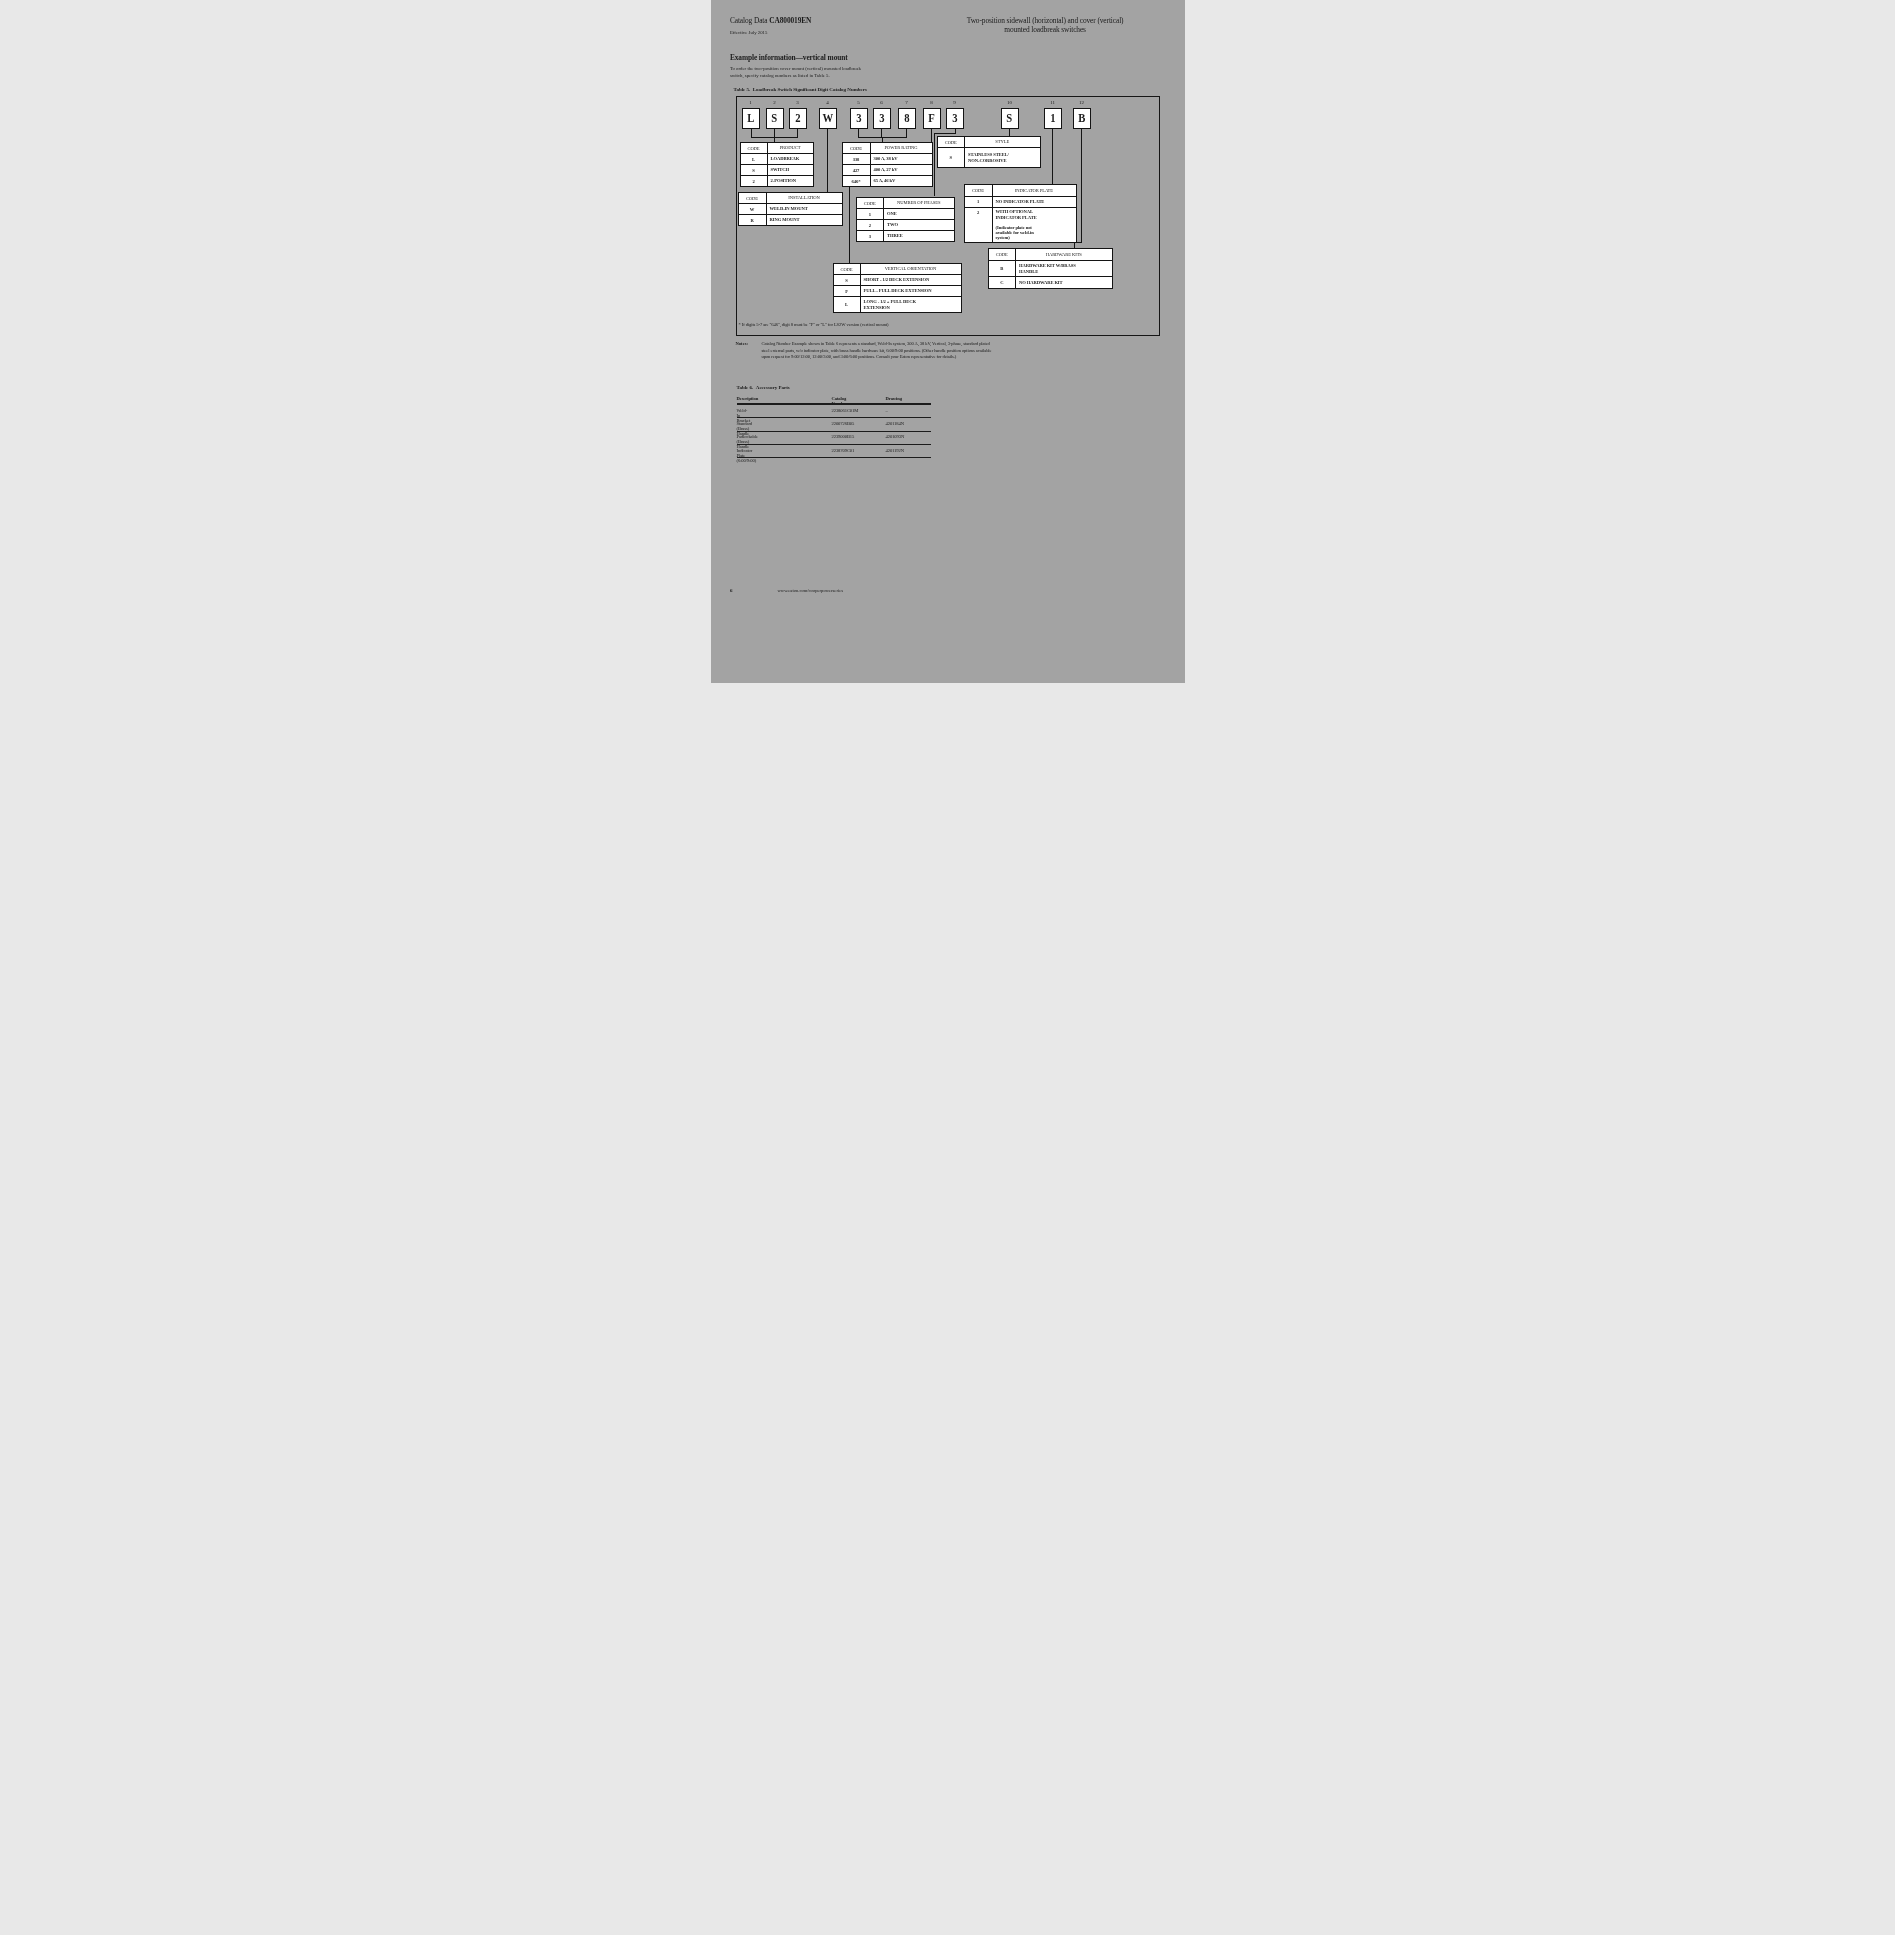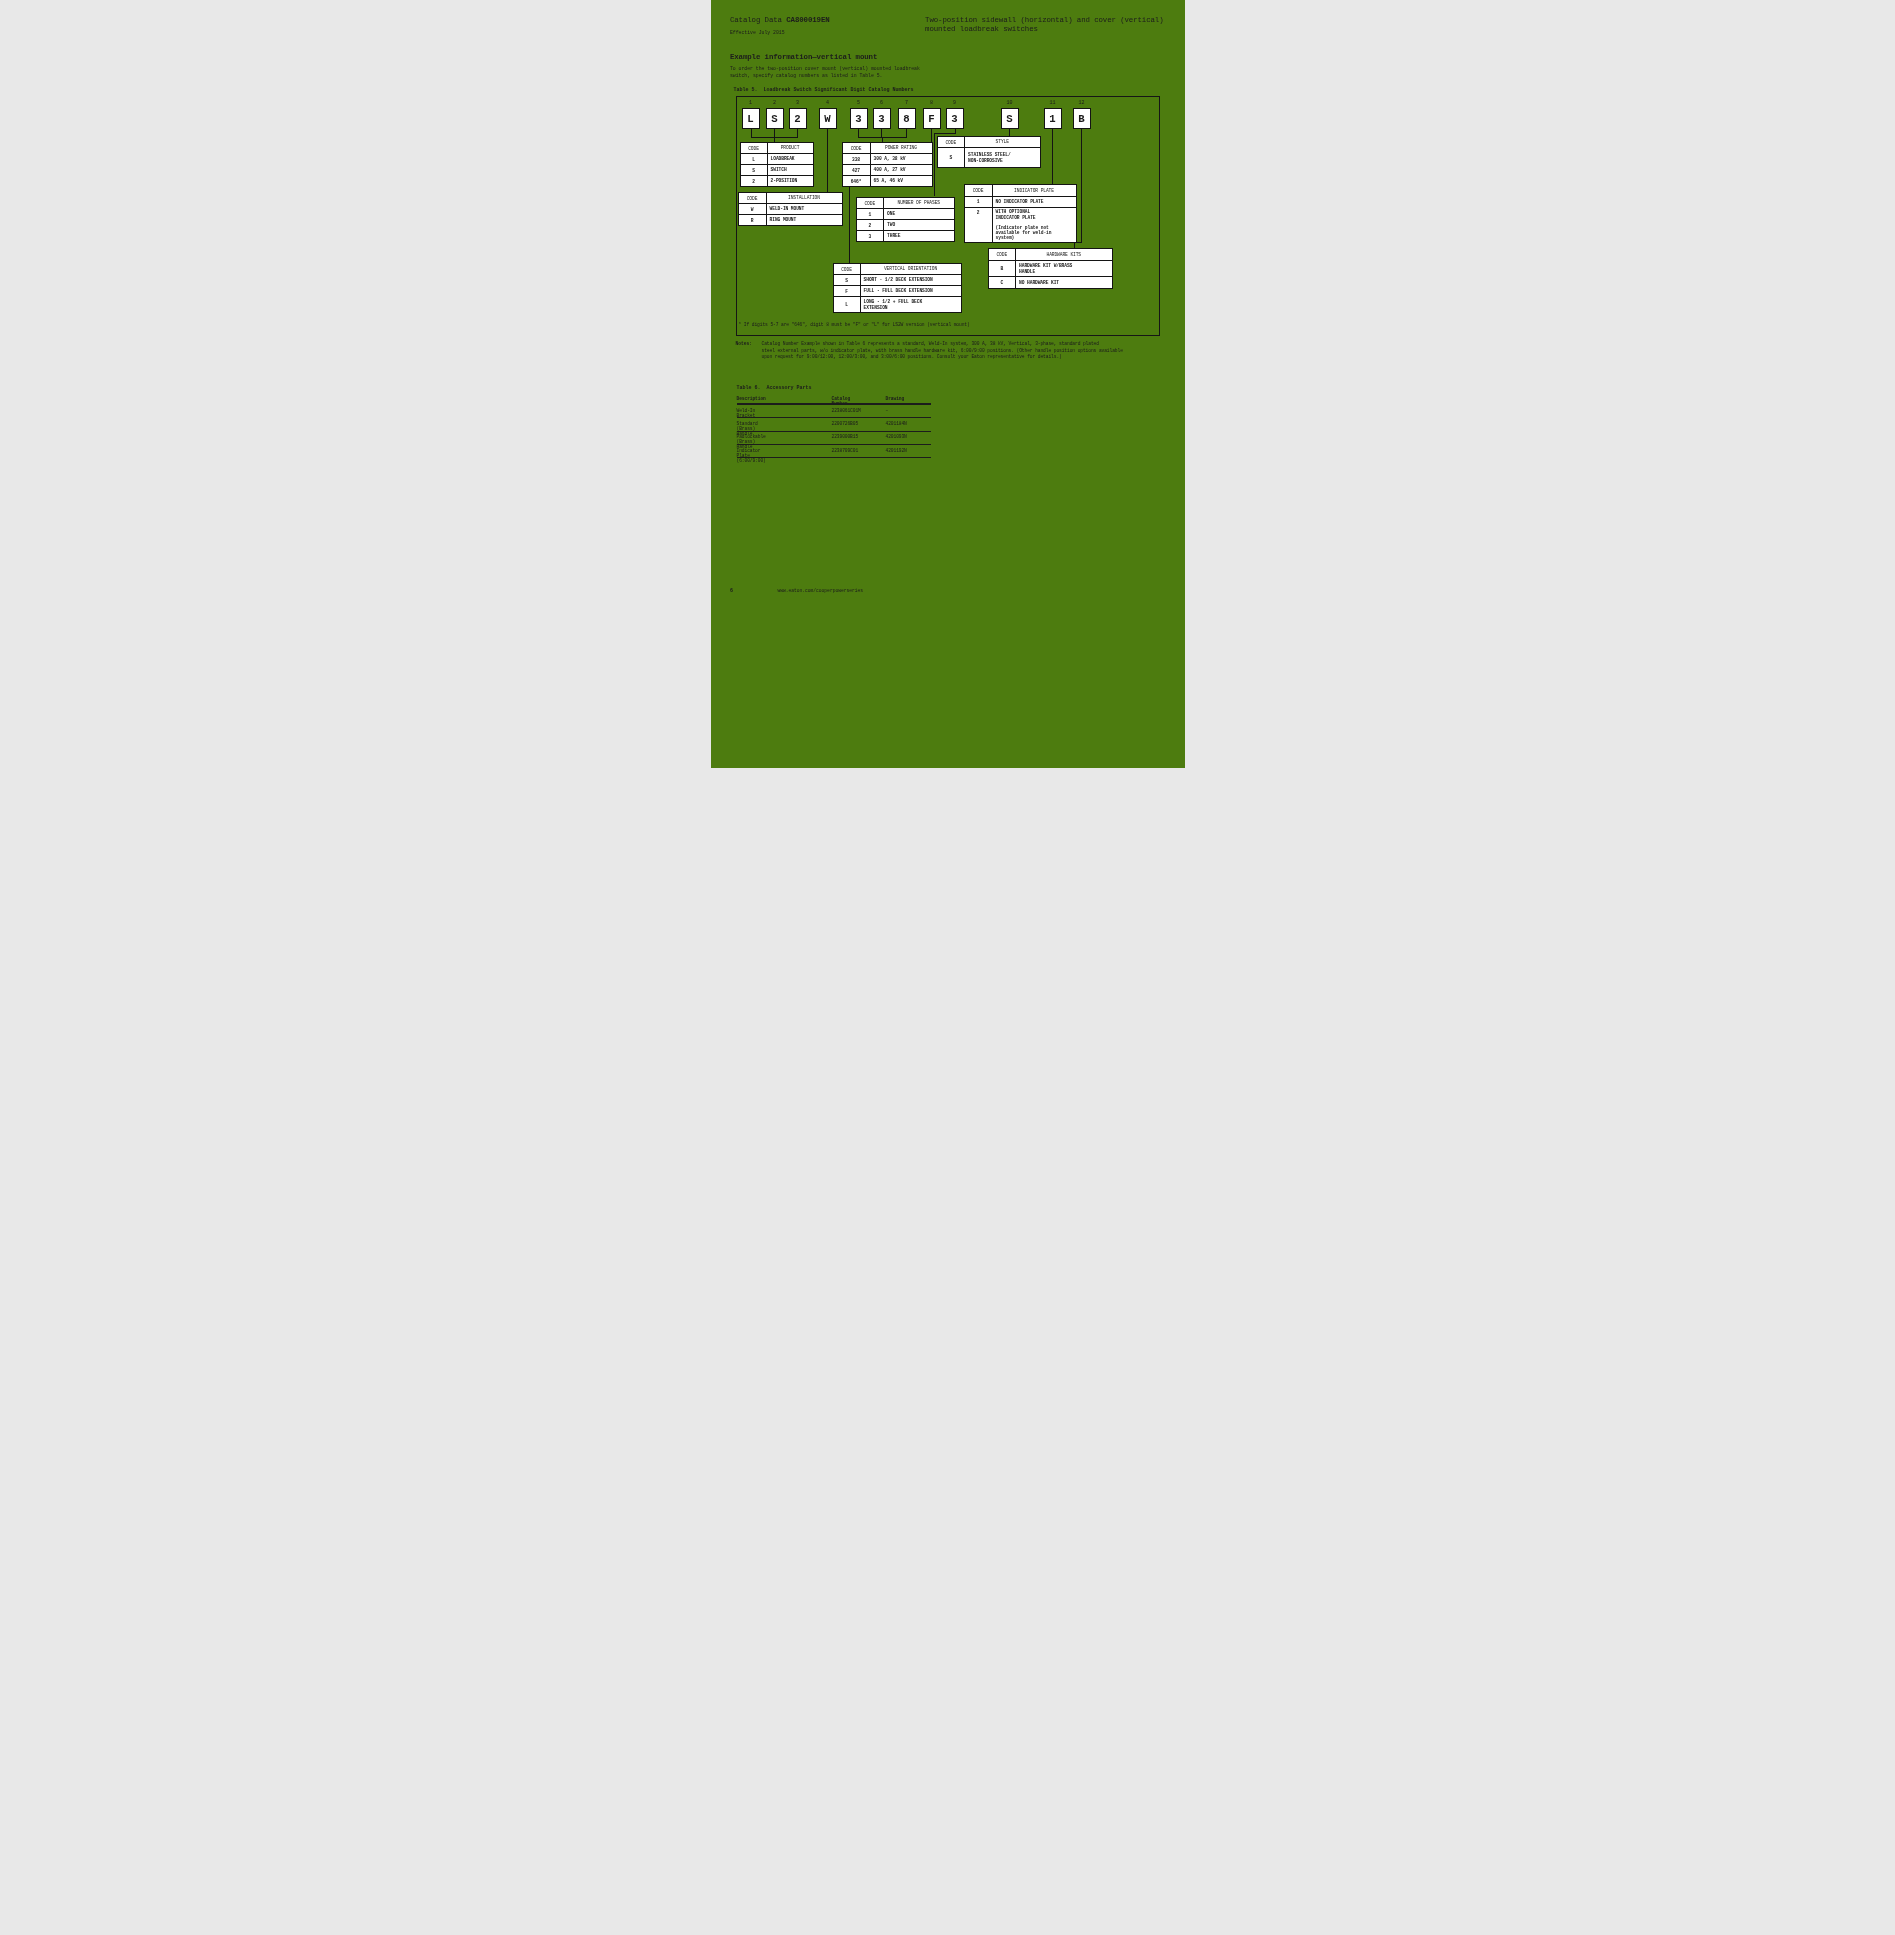--- a/index.html
+++ b/index.html
@@ -1,24 +1,24 @@
 <!DOCTYPE html>
 <html style="font-size:6.2px"><head>
 <meta charset="utf-8">
 <style>
   * { margin:0; padding:0; box-sizing:border-box; }
   html,body { background:#e8e8e8; }
   .page {
-    position:relative; width:474px; height:768px; margin:0 auto;
-    background:#4d7c0f; overflow:hidden;
-    font-family:Liberation Mono, monospace; color:#1c1c1c;
+    position:relative; width:474px; height:683px; margin:0 auto;
+    background:#a3a3a3; overflow:hidden;
+    font-family:Liberation Serif, serif; color:#1c1c1c;
   }
   .abs { position:absolute; }
   .cond { letter-spacing:-0.1px; }
-  .right { text-align:left; }
+  .right { text-align:center; }
   .b { font-weight:700; }
 
   
   .doc-line { font-size:7.4px; }
   .eff-line { font-size:4.8px; }
   .prod-title { font-size:7.4px; line-height:9.7px; }
 
   .h1 { font-size:7.4px; font-weight:700; letter-spacing:-0.1px; }
   .body-txt { font-size:4.8px; line-height:6.6px; }
 

